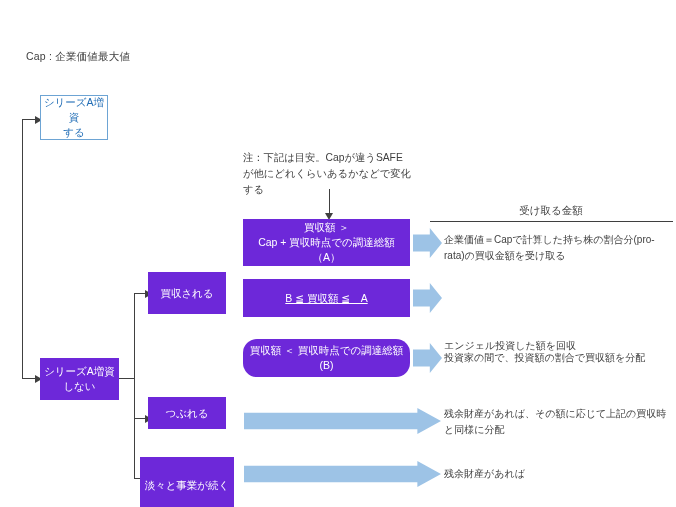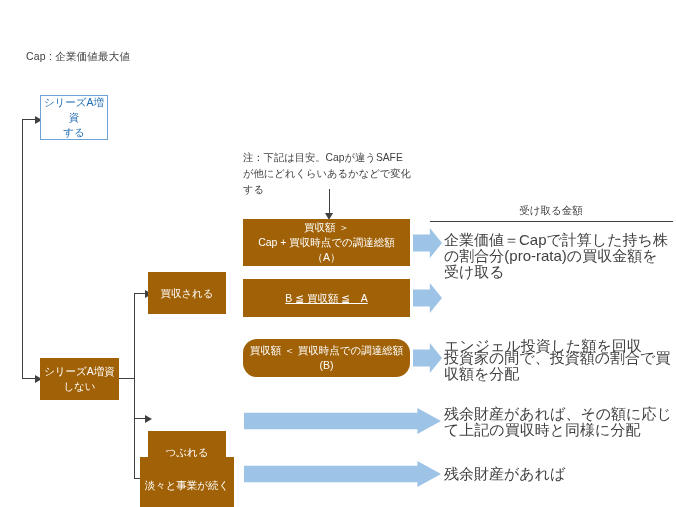--- a/index.html
+++ b/index.html
@@ -54,21 +54,21 @@
   .col-header-rule {
     position: absolute;
     left: 430px;
     top: 221px;
     width: 243px;
     height: 1px;
     background: #3f3f3f;
   }
   .desc {
     position: absolute;
-    font-size: 15px;
+    font-size: 10px;
     line-height: 16px;
     color: #3f3f3f;
   }
 
   
   .box {
     position: absolute;
     box-sizing: border-box;
     display: flex;
     align-items: center;
@@ -76,21 +76,21 @@
     text-align: center;
     font-size: 10.5px;
     line-height: 15px;
   }
   .box-outline {
     background: #ffffff;
     border: 1px solid #6da4d4;
     color: #1f6cb5;
   }
   .box-filled {
-    background: #a16207;
+    background: #6d28d9;
     color: #ffffff;
   }
 
   
   .ln {
     position: absolute;
     background: #404040;
   }
   .ln-v { width: 1.4px; }
   .ln-h { height: 1.4px; }
@@ -148,21 +148,21 @@
   <div class="arrow-r" style="left:145px; top:474.5px;"></div>
 
   <div class="box box-outline" style="left:40px; top:95px; width:68px; height:45px; white-space:pre-line;">シリーズA増資
 する</div>
 
   <div class="box box-filled" style="left:40px; top:358px; width:79px; height:42px; white-space:pre-line;">シリーズA増資
 しない</div>
 
   <div class="box box-filled" style="left:148px; top:272px; width:78px; height:42px;">買収される</div>
 
-  <div class="box box-filled" style="left:148px; top:397px; width:78px; height:42px;margin-top:34px;">つぶれる</div>
+  <div class="box box-filled" style="left:148px; top:397px; width:78px; height:32px;">つぶれる</div>
 
   <div class="box box-filled" style="left:140px; top:457px; width:94px; height:56px;">淡々と事業が続く</div>
 
   <div class="note">注：下記は目安。Capが違うSAFEが他にどれくらいあるかなどで変化する</div>
   <div class="ln ln-v" style="left:329px; top:189px; height:26px;"></div>
   <div class="arrow-d" style="left:325px; top:213px;"></div>
 
   <div class="col-header">受け取る金額</div>
   <div class="col-header-rule"></div>
 

